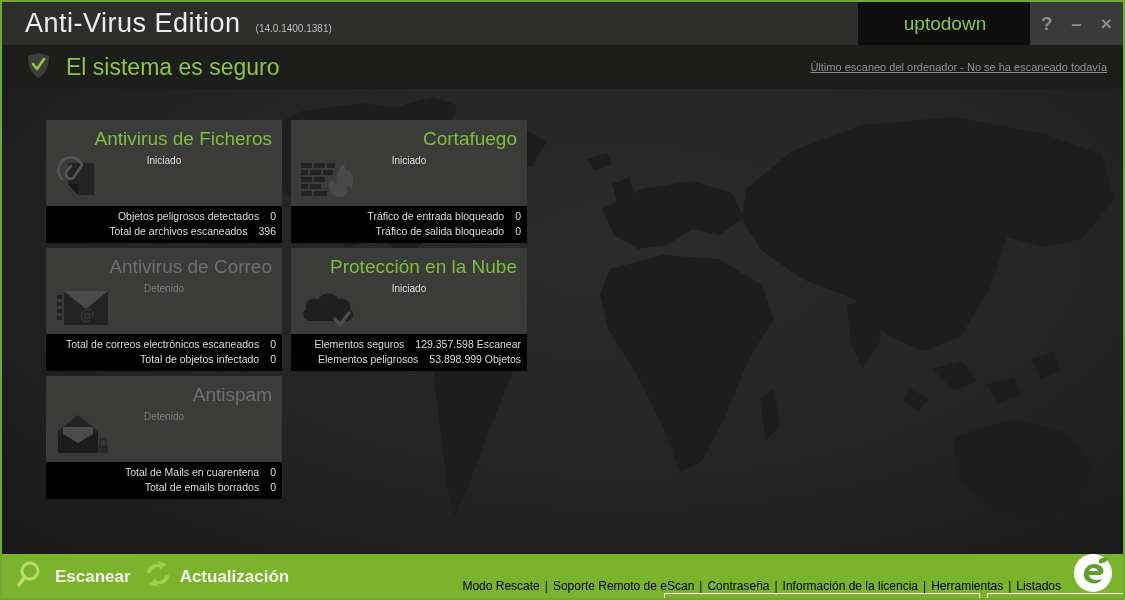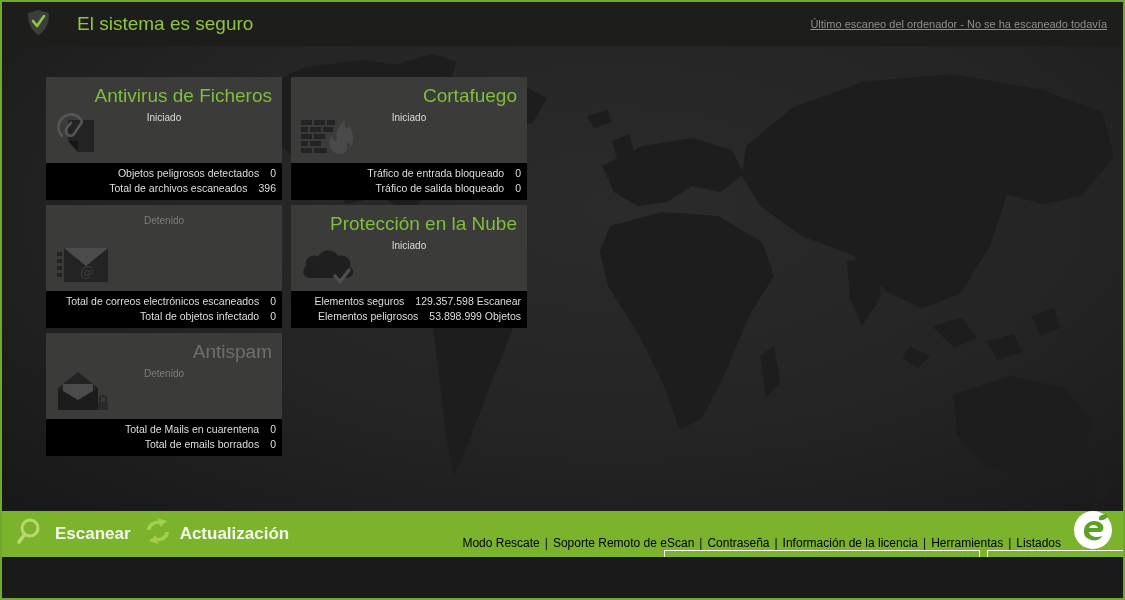--- a/index.html
+++ b/index.html
@@ -27,21 +27,21 @@
     position:absolute; right:0; top:0; width:93px; height:43px;
     background:#3a3a3a; display:flex; align-items:center; justify-content:space-evenly;
   }
   .winbtn { color:#8d8d8d; font-size:19px; font-weight:bold; width:26px; text-align:center; cursor:default; }
 
   
   .statusbar {
     position:relative; height:44px; background:#1d1d1c;
     display:flex; align-items:center; padding:0 16px 0 24px;
   }
-  .status-text { font-size:19px; color:#8dc63f; margin-left:26px; }
+  .status-text { font-size:23px; color:#8dc63f; margin-left:15px; }
   .status-links { margin-left:auto; text-align:right; }
   .status-link {
     display:block; font-size:11px; color:#8f8f8f; line-height:15px;
     text-decoration:underline; cursor:pointer;
   }
 
   
   .content { position:relative; height:465px; overflow:hidden;
     background:radial-gradient(ellipse at 55% 35%, #2b2b2b 0%, #242424 55%, #181818 100%); }
   .worldmap { position:absolute; left:0; top:0; }
@@ -78,20 +78,32 @@
   .wm-box { position:absolute; bottom:0; height:7px; border:1px solid #ffffff; border-bottom:none; background:transparent; }
   .wm-box.b1 { left:662px; width:316px; }
   .wm-box.b2 { left:985px; width:140px; }
   .brand-logo { position:absolute; right:9px; bottom:2px; z-index:5; }
 </style>
 </head>
 <body>
 
 <div class="window">
 
+  <div class="titlebar">
+    <span class="app-title">Anti-Virus Edition</span>
+    <span class="app-version">(14.0.1400.1381)</span>
+    <div class="watermark-box">
+      <span class="watermark-text">uptodown</span>
+    </div>
+    <div class="winbtns">
+      <span class="winbtn">?</span>
+      <span class="winbtn">–</span>
+      <span class="winbtn">×</span>
+    </div>
+  </div>
 
   <div class="statusbar">
     <span>
       <svg width="25" height="27" viewBox="0 0 25 27">
         <path d="M12.5 1 L23 4 C23 13 21 21 12.5 26 C4 21 2 13 2 4 Z" fill="#3d3d3c"></path>
         <path d="M7 12 L11 17 L18 7" fill="none" stroke="#8dc63f" stroke-width="2.6" stroke-linecap="round" stroke-linejoin="round"></path>
       </svg>
     </span>
     <span class="status-text">El sistema es seguro</span>
     <div class="status-links">
@@ -193,20 +205,21 @@
           </div>
           <div class="stat-row">
             <span class="stat-label">Tráfico de salida bloqueado</span>
             <span class="stat-value">0</span>
           </div>
         </div>
       </div>
 
       <div class="card stopped">
         <div class="card-body">
+          <div class="card-title">Antivirus de Correo</div>
           <div class="card-state">Detenido</div>
           <span class="card-icon">
             <svg width="58" height="42" viewBox="0 0 58 42">
               <g fill="#232323">
                 <rect x="3" y="8" width="5" height="4"></rect>
                   <rect x="3" y="15" width="5" height="4"></rect>
                   <rect x="3" y="22" width="5" height="4"></rect>
                   <rect x="3" y="29" width="5" height="4"></rect>
               </g>
               <rect x="10" y="4" width="44" height="34" fill="#232323"></rect>

